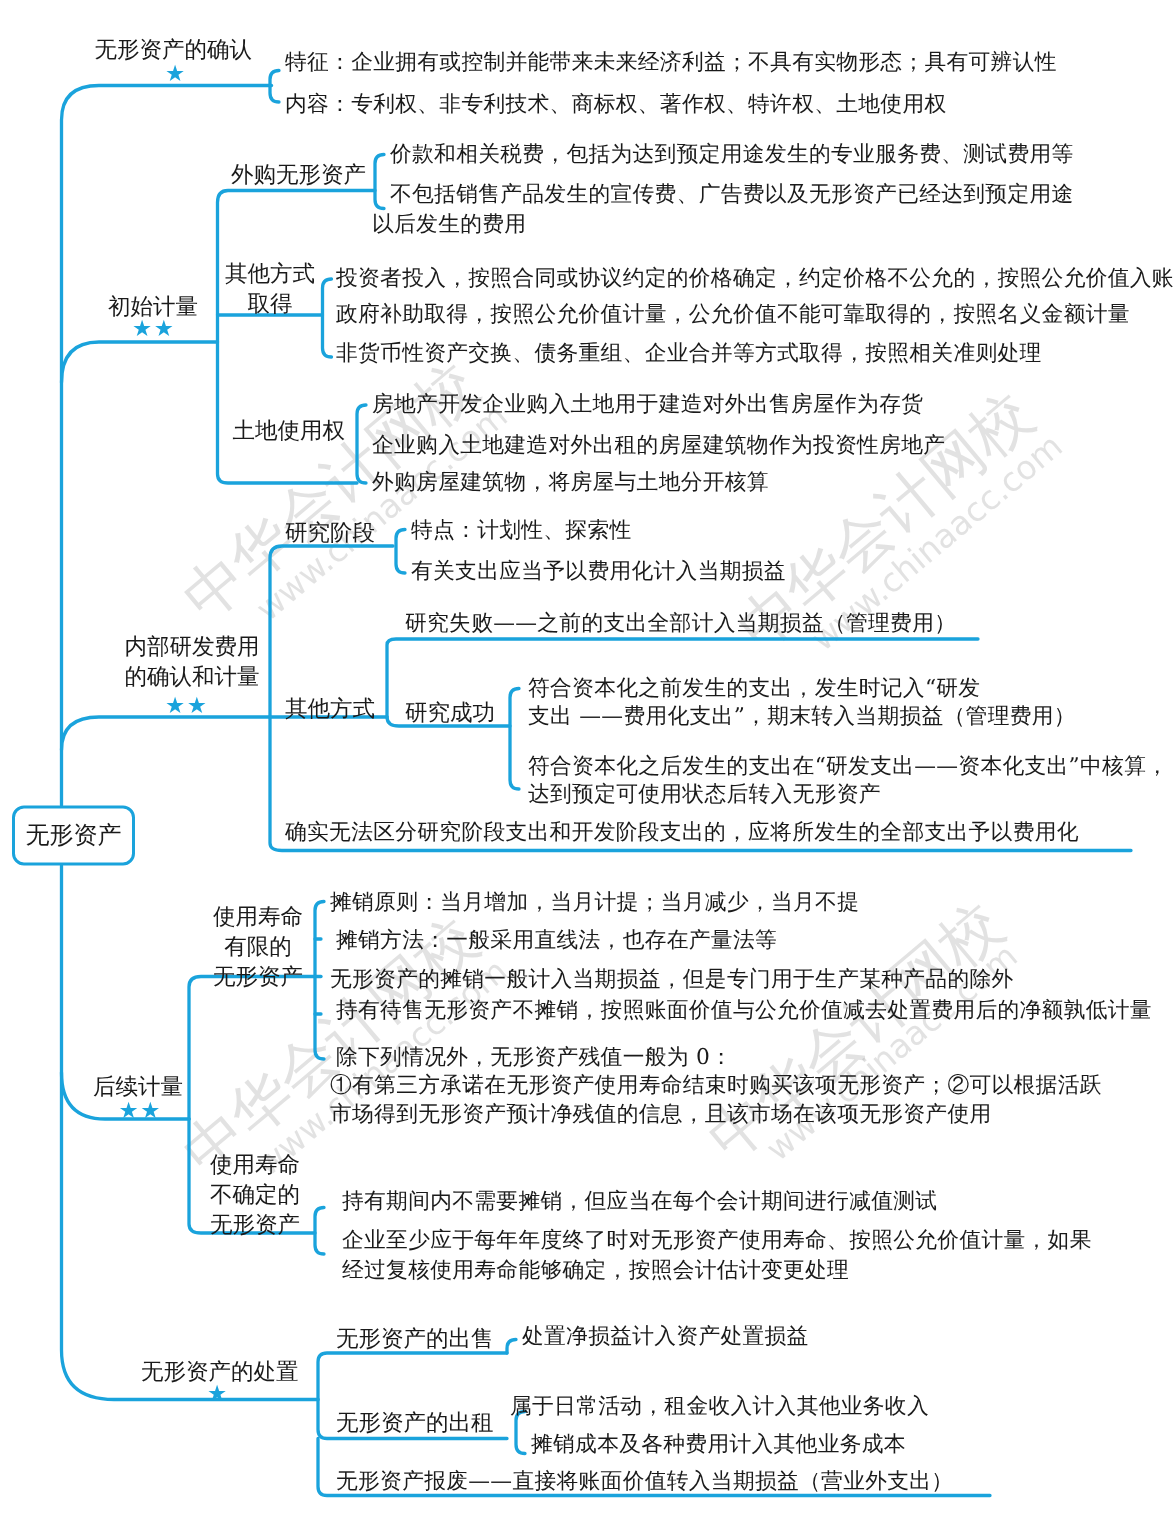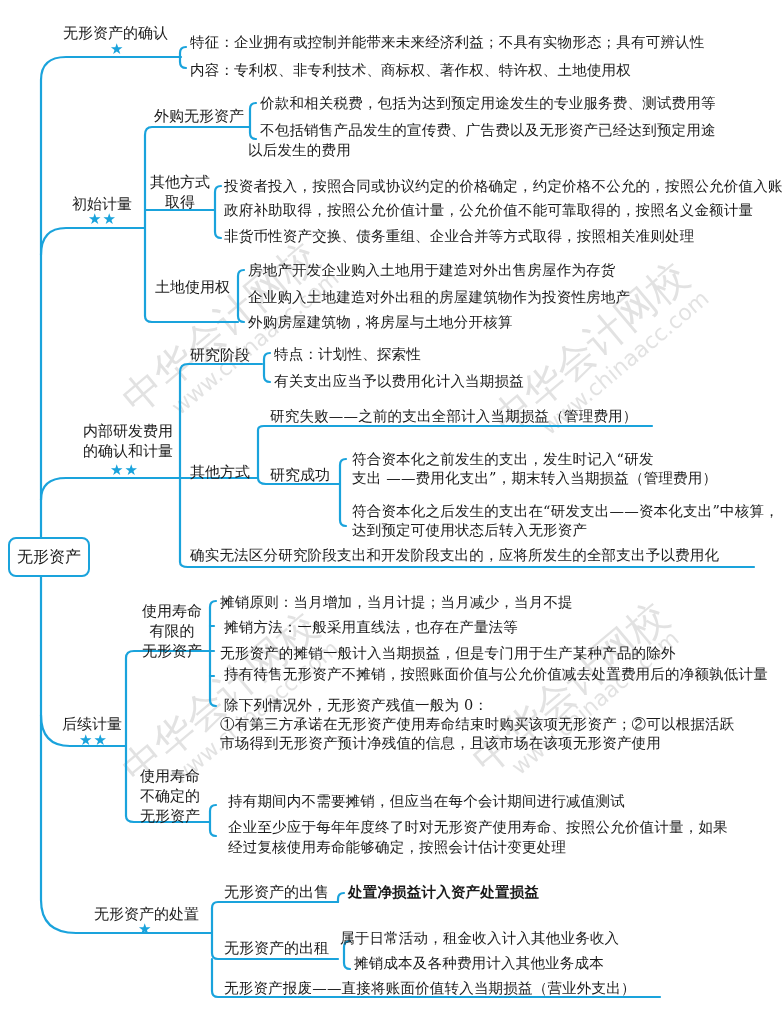--- a/index.html
+++ b/index.html
@@ -160,20 +160,20 @@
     <div>无形资产</div>
   </div>
   <div class="t" style="left:228px;top:792px;">持有期间内不需要摊销，但应当在每个会计期间进行减值测试</div>
   <div class="t" style="left:228px;top:818px;">企业至少应于每年年度终了时对无形资产使用寿命、按照公允价值计量，如果</div>
   <div class="t" style="left:228px;top:838px;">经过复核使用寿命能够确定，按照会计估计变更处理</div>
 
   <div class="lbl" style="left:94px;top:904px;">无形资产的处置</div>
   <div class="star" style="left:138px;top:922px;">★</div>
 
   <div class="lbl" style="left:224px;top:882px;">无形资产的出售</div>
-  <div class="t" style="left:348px;top:882px;font-weight:bold;">处置净损益计入资产处置损益</div>
+  <div class="t" style="left:348px;top:882px;">处置净损益计入资产处置损益</div>
 
   <div class="lbl" style="left:224px;top:938px;">无形资产的出租</div>
   <div class="t" style="left:340px;top:929px;">属于日常活动，租金收入计入其他业务收入</div>
   <div class="t" style="left:354px;top:954px;text-align:center;">摊销成本及各种费用计入其他业务成本</div>
 
   <div class="t" style="left:224px;top:979px;">无形资产报废——直接将账面价值转入当期损益（营业外支出）</div>
 </div>
 
 </body></html>

